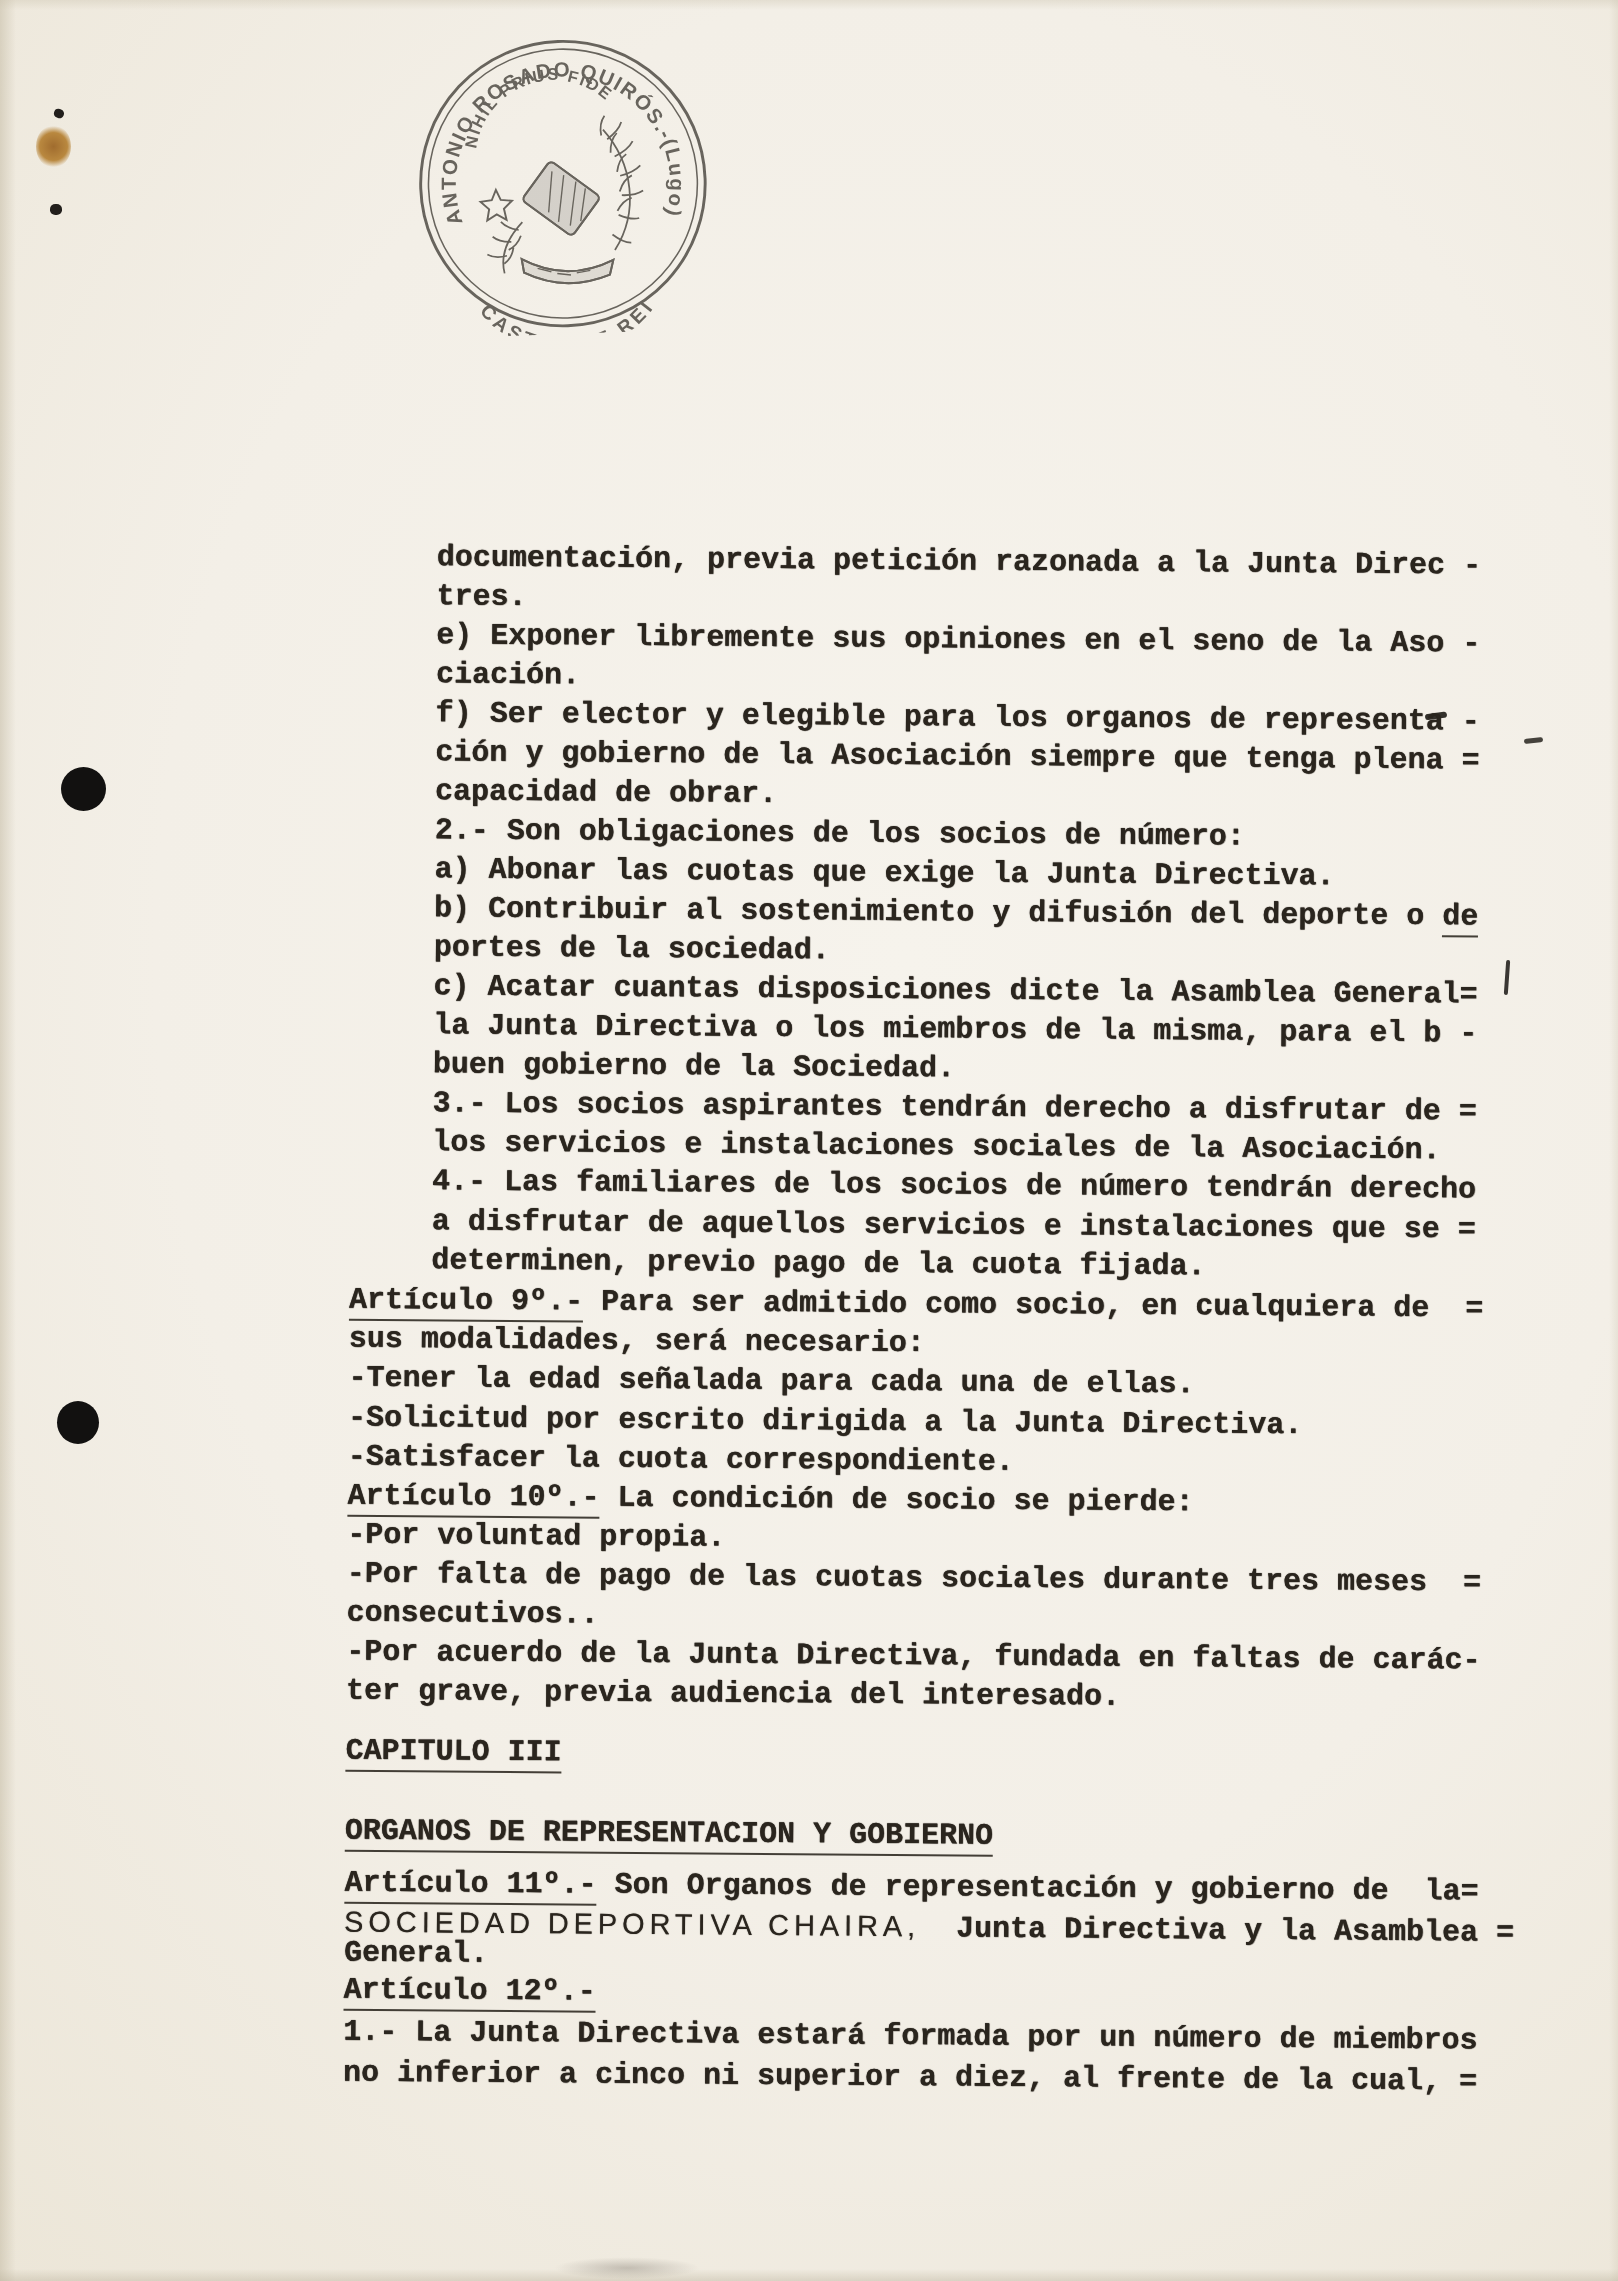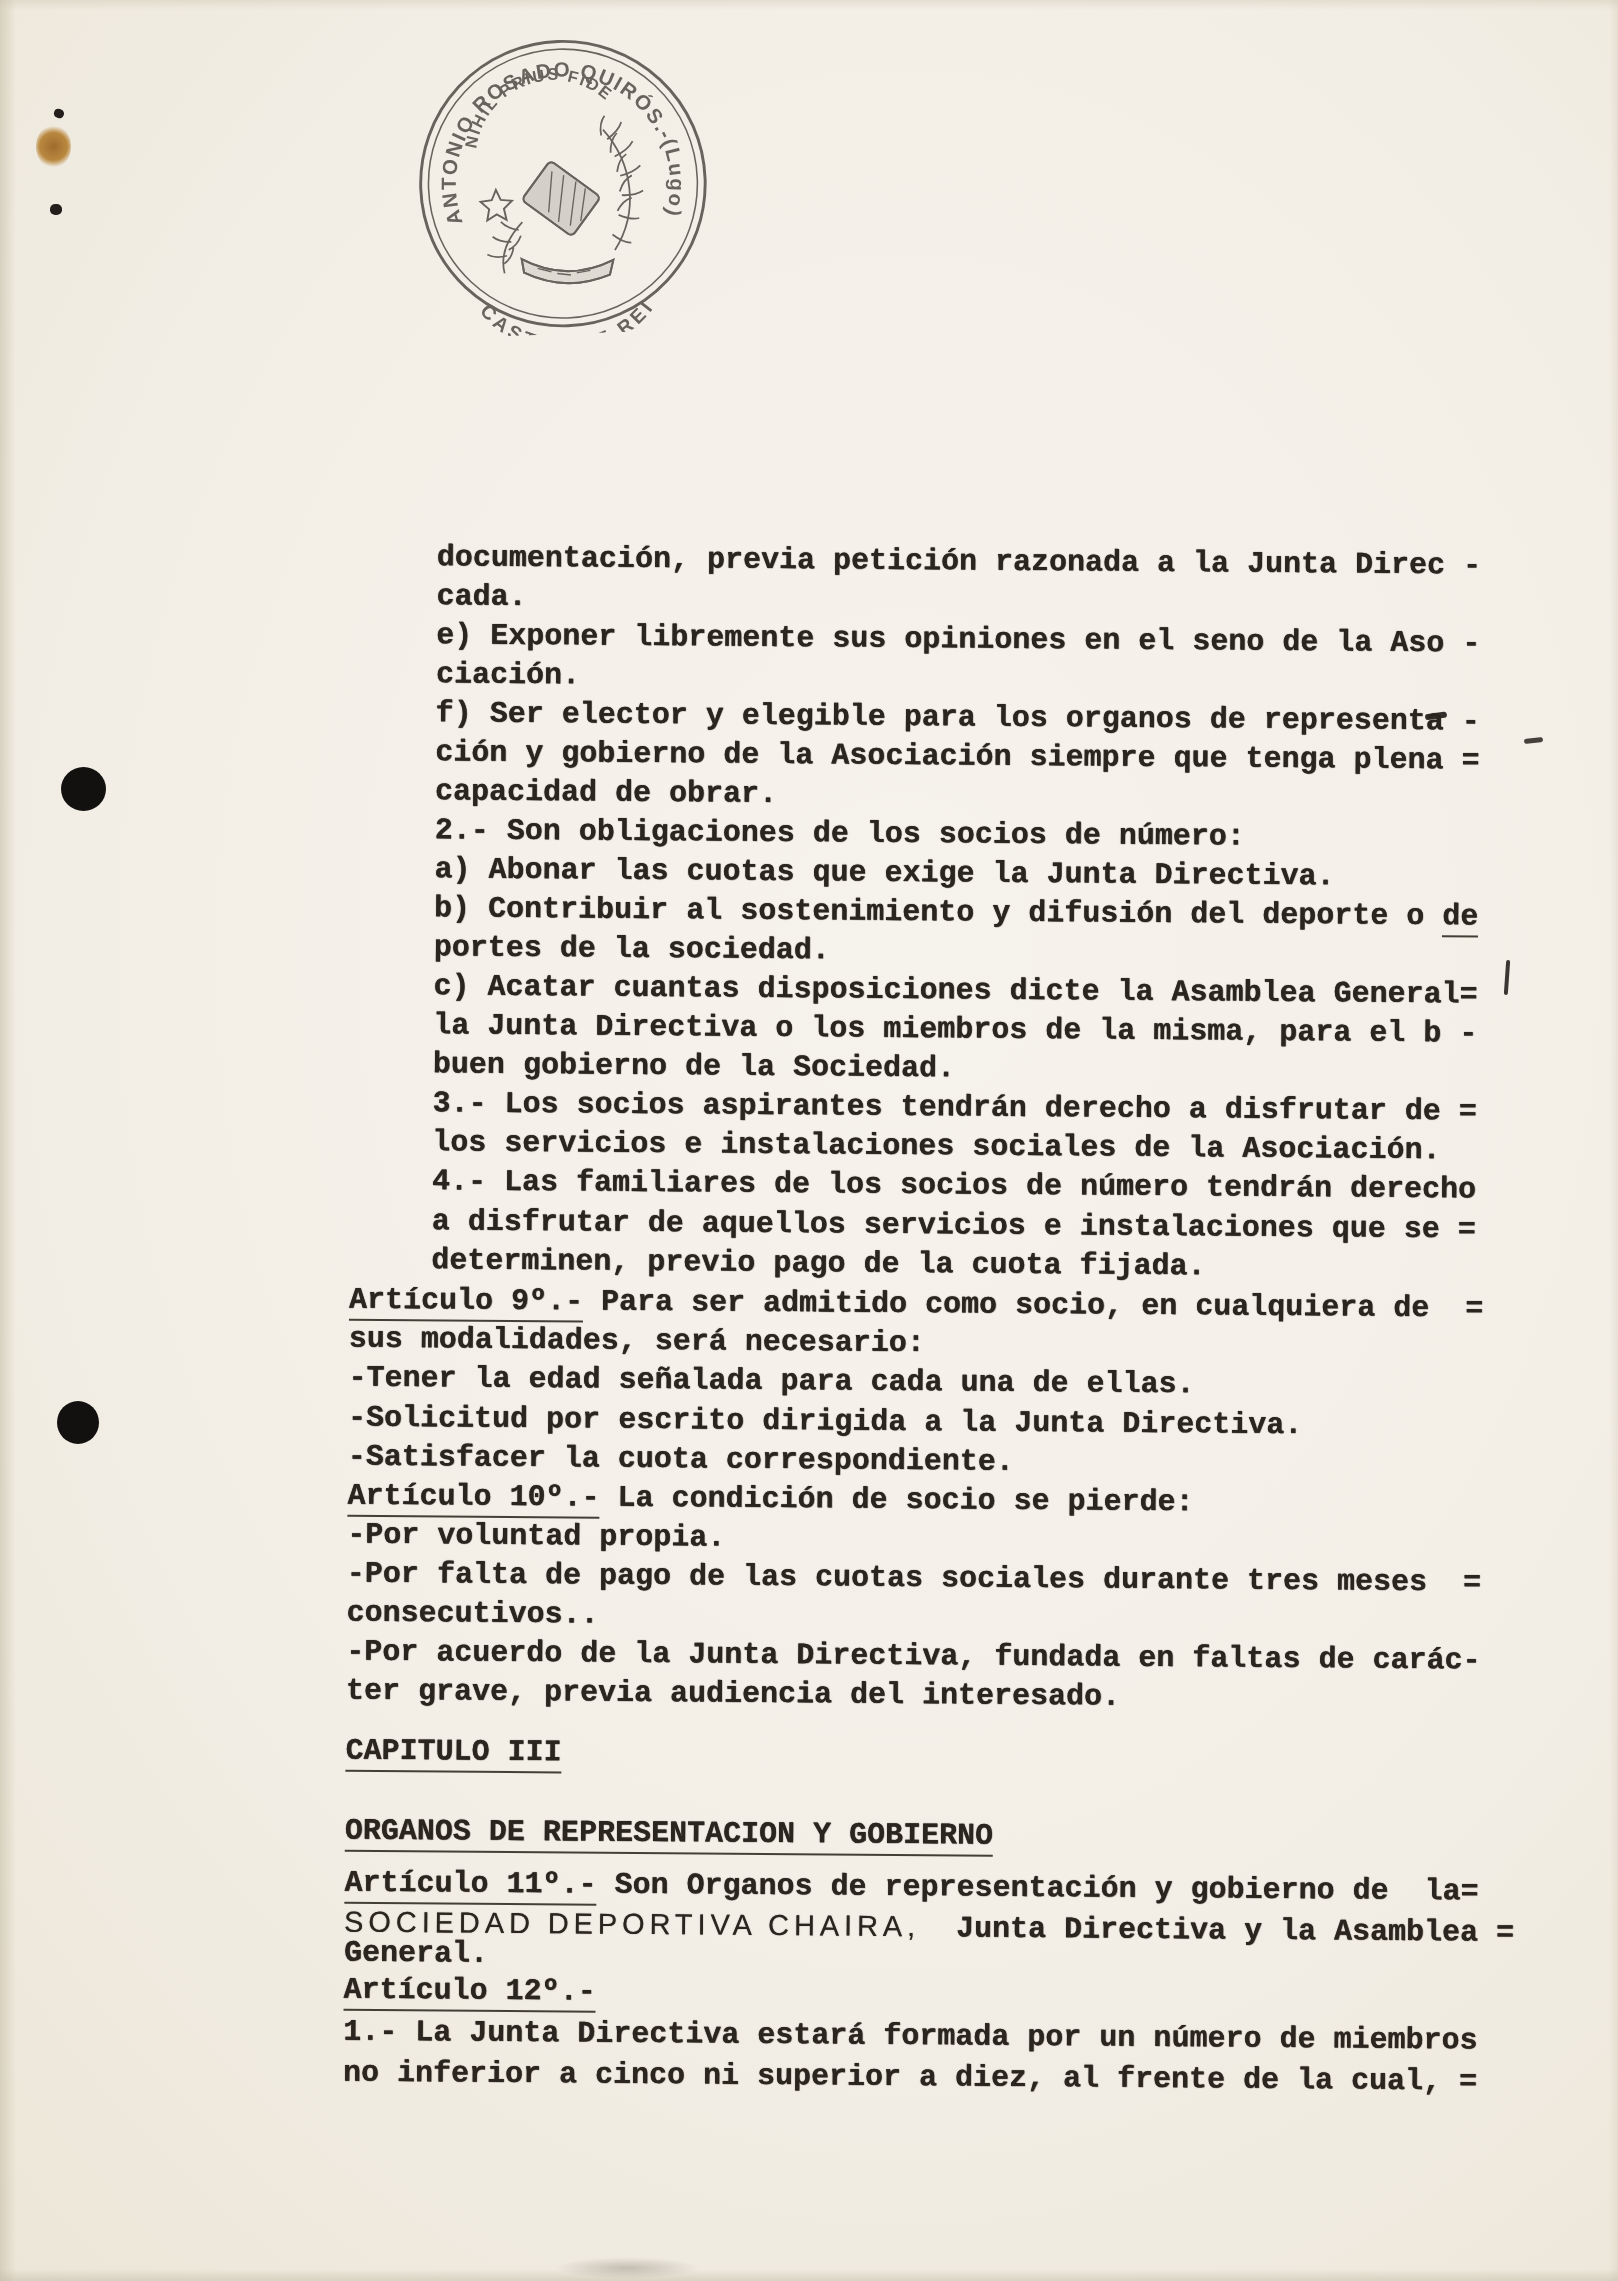--- a/index.html
+++ b/index.html
@@ -148,21 +148,21 @@
   <div class="mark" id="stain-1"></div>
   <div class="mark speck" id="speck-1"></div>
   <div class="mark speck" id="speck-2"></div>
   <div class="mark" id="pen-dash-1"></div>
   <div class="mark" id="pen-dash-2"></div>
   <div class="mark" id="pen-tick"></div>
   <div class="mark" id="smudge-bottom"></div>
 
   <div class="text-layer" id="text-layer">
       <div class="line" style="left: 437px; top: 538px;"><span>documentación, previa petición razonada a la Junta Direc -</span></div>
-      <div class="line" style="left: 437px; top: 577px;"><span>cada.</span></div>
+      <div class="line" style="left: 437px; top: 577px;"><span>tres.</span></div>
       <div class="line" style="left: 437px; top: 616px;"><span>e) Exponer libremente sus opiniones en el seno de la Aso -</span></div>
       <div class="line" style="left: 437px; top: 655px;"><span>ciación.</span></div>
       <div class="line" style="left: 437px; top: 694px;"><span>f) Ser elector y elegible para los organos de representa -</span></div>
       <div class="line" style="left: 437px; top: 733px;"><span>ción y gobierno de la Asociación siempre que tenga plena =</span></div>
       <div class="line" style="left: 437px; top: 772px;"><span>capacidad de obrar.</span></div>
       <div class="line" style="left: 437px; top: 811px;"><span>2.- Son obligaciones de los socios de número:</span></div>
       <div class="line" style="left: 437px; top: 850px;"><span>a) Abonar las cuotas que exige la Junta Directiva.</span></div>
       <div class="line" style="left: 437px; top: 889px;"><span>b) Contribuir al sostenimiento y difusión del deporte o </span><span class="u">de</span></div>
       <div class="line" style="left: 437px; top: 928px;"><span>portes de la sociedad.</span></div>
       <div class="line" style="left: 437px; top: 967px;"><span>c) Acatar cuantas disposiciones dicte la Asamblea General=</span></div>

